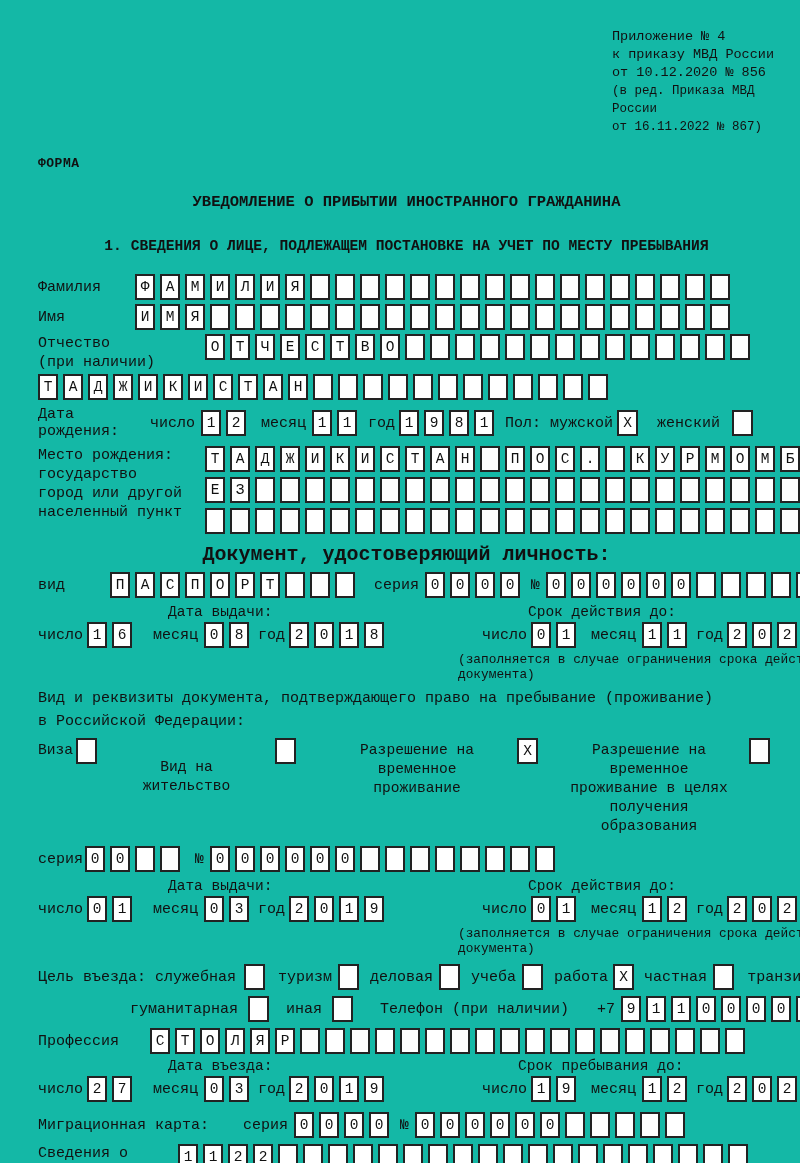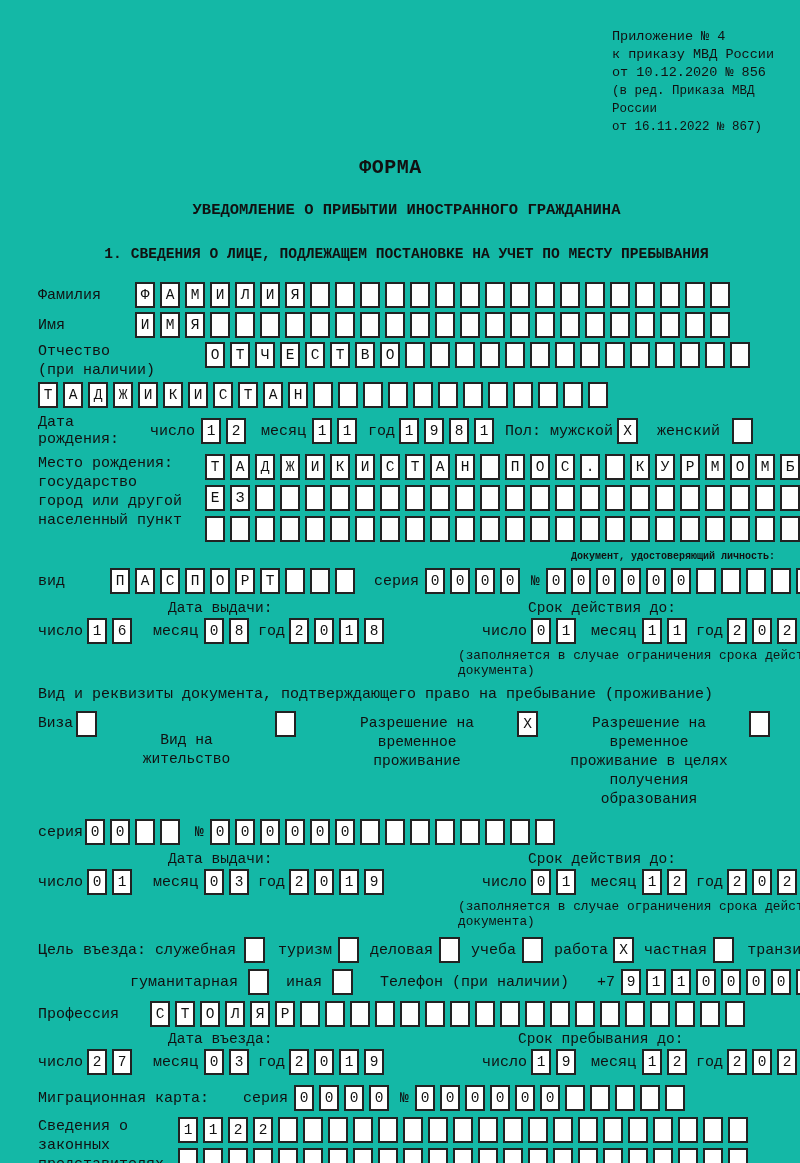--- a/index.html
+++ b/index.html
@@ -3,37 +3,37 @@
 <meta charset="utf-8">
 <style>
   html,body{margin:0;padding:0;background:#e8e8e8;}
   .page{
     width:800px;height:1163px;margin:0 auto;background:#14b8a6;color:#111;
     font-family:Liberation Mono, monospace;
     box-sizing:border-box;padding:28px 25px 0 38px;position:relative;overflow:hidden;
   }
   .hdr-block{margin-left:574px;font-size:13.5px;line-height:18px;}
   .hdr-block .sm{font-size:12.5px;}
-  .forma{margin-top:20px;text-align:center;padding-right:32px;font-weight:bold;font-size:20px;letter-spacing:.5px;}
+  .forma{margin-top:20px;text-align:left;padding-right:32px;font-weight:bold;font-size:13px;letter-spacing:.5px;}
   .title{margin-top:20px;text-align:center;font-weight:bold;font-size:15.5px;line-height:23px;}
   .blank-line{display:inline-block;width:62px;border-bottom:2px solid #333;height:14px;margin-left:10px;vertical-align:baseline;}
   .sect{margin-top:24px;margin-bottom:20px;font-weight:bold;font-size:14.6px;text-align:center;}
   .row{display:flex;align-items:center;margin-bottom:4px;}
   .row.top{align-items:flex-start;}
   .lbl{font-size:15px;flex:none;}
   .lbl.two{line-height:19px;}
   .grid{display:flex;flex:none;}
   .cell{
     display:inline-flex;align-items:center;justify-content:center;box-sizing:border-box;
     width:20px;height:26px;border:2px solid #222;margin-right:5px;
     font-size:14.5px;flex:none;background:#fff;
   }
   .cb .cell{width:21px;height:26px;}
   .stack>.grid{margin-bottom:5px;}
-  .center-b{font-weight:bold;text-align:right;font-size:10px;margin:4px 0 6px 0;}
+  .center-b{font-weight:bold;text-align:center;font-size:20px;margin:4px 0 6px 0;}
   .twocol{display:flex;}
   .col-l{width:420px;flex:none;}
   .col-r{flex:1;}
   .subhead{font-size:14.5px;}
   .note{font-size:12.8px;}
   .optxt{font-size:14.6px;text-align:center;line-height:19px;}
   .mr4{margin-right:4px;} .mr6{margin-right:6px;} .mr10{margin-right:10px;}
 </style>
 </head>
 <body>
@@ -374,20 +374,21 @@
             <span class="cell">0</span>
             <span class="cell">2</span>
             <span class="cell">5</span>
           </div>
       </div>
       <div class="note">(заполняется в случае ограничения срока действия документа)</div>
     </div>
   </div>
 
   <div class="lbl" style="margin-top:8px">Вид и реквизиты документа, подтверждающего право на пребывание (проживание)</div>
+  <div class="lbl" style="margin-top:6px">в Российской Федерации:</div>
 
   <div class="row top" style="margin-top:8px;margin-bottom:10px">
     <div class="optxt" style="margin-top:3px">Виза</div>
     <div class="grid cb" style="margin-left:3px">
         <span class="cell"></span>
       </div>
     <div class="optxt" style="margin-left:18px;margin-top:20px">Вид на жительство</div>
     <div class="grid cb" style="margin-left:22px">
         <span class="cell"></span>
       </div>

